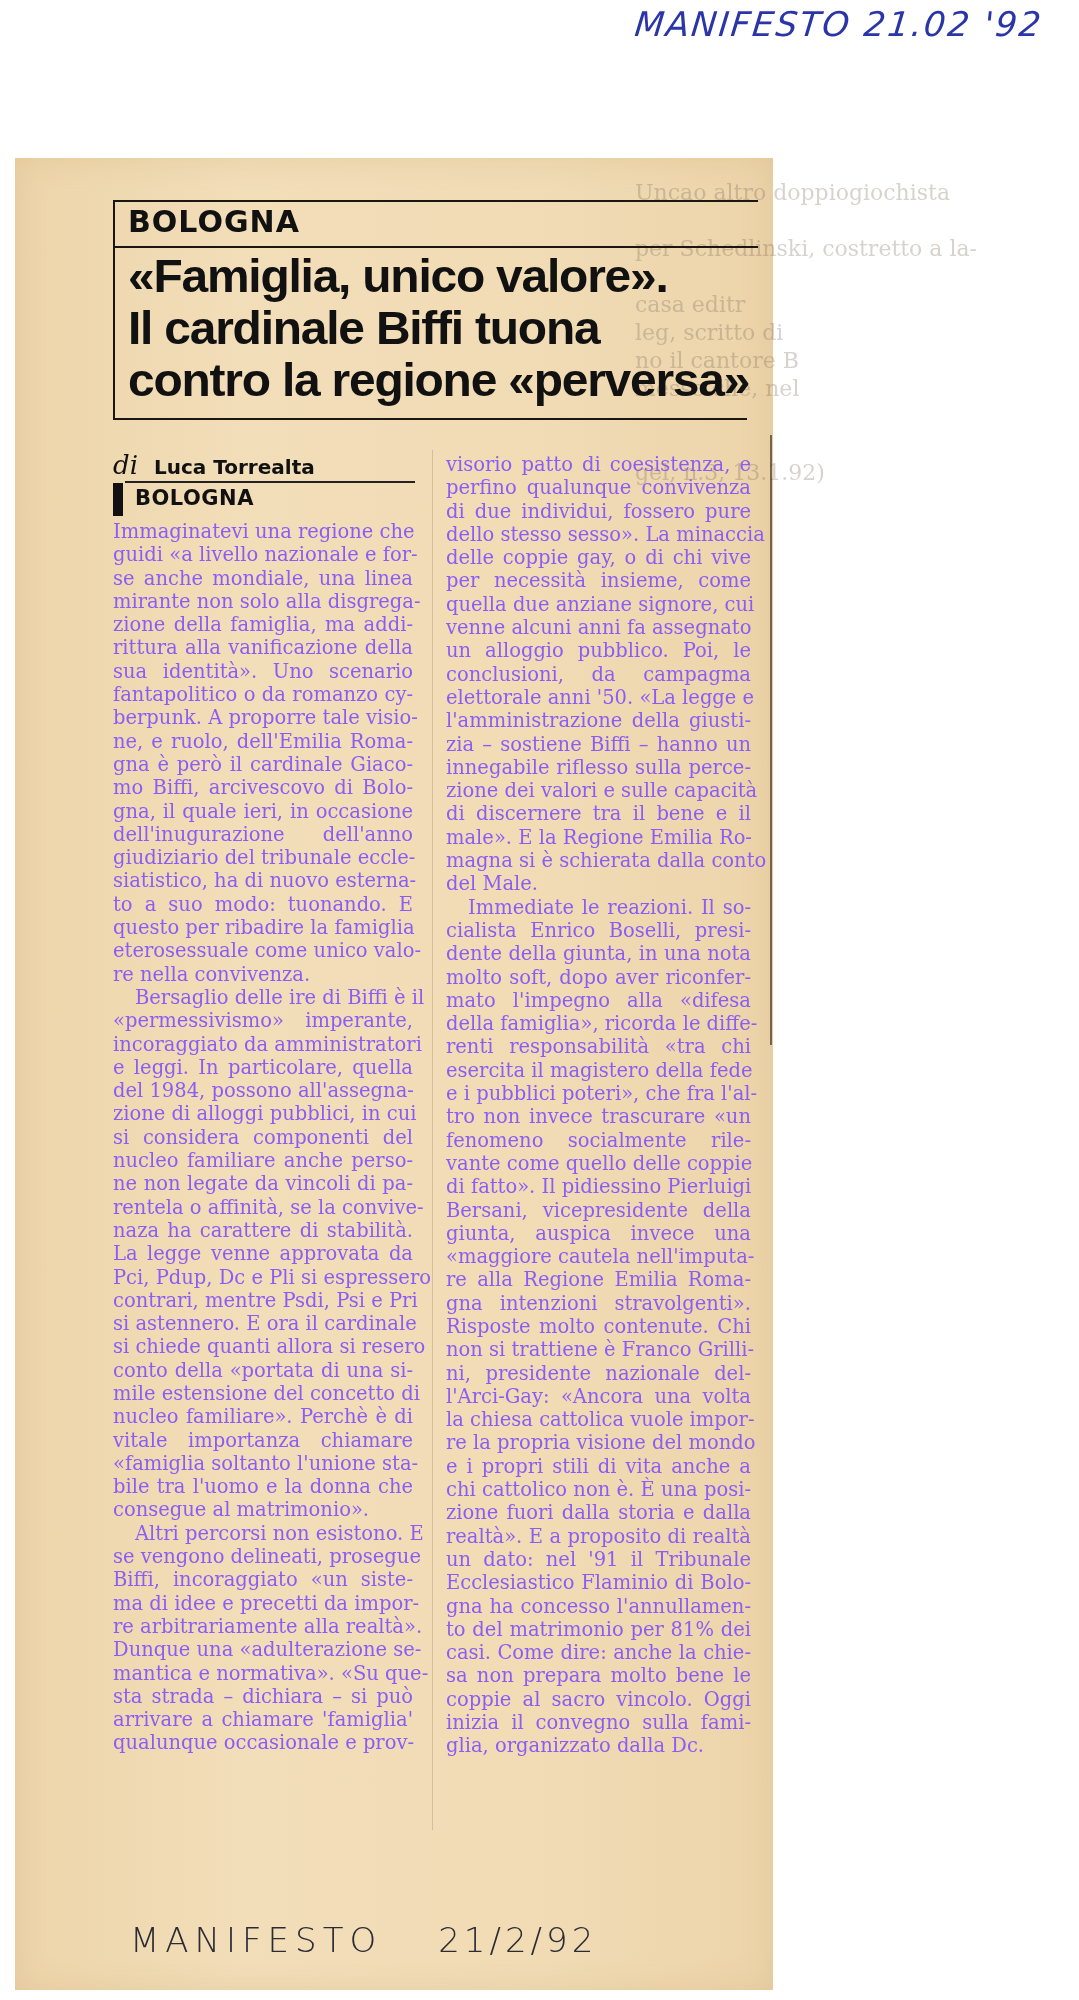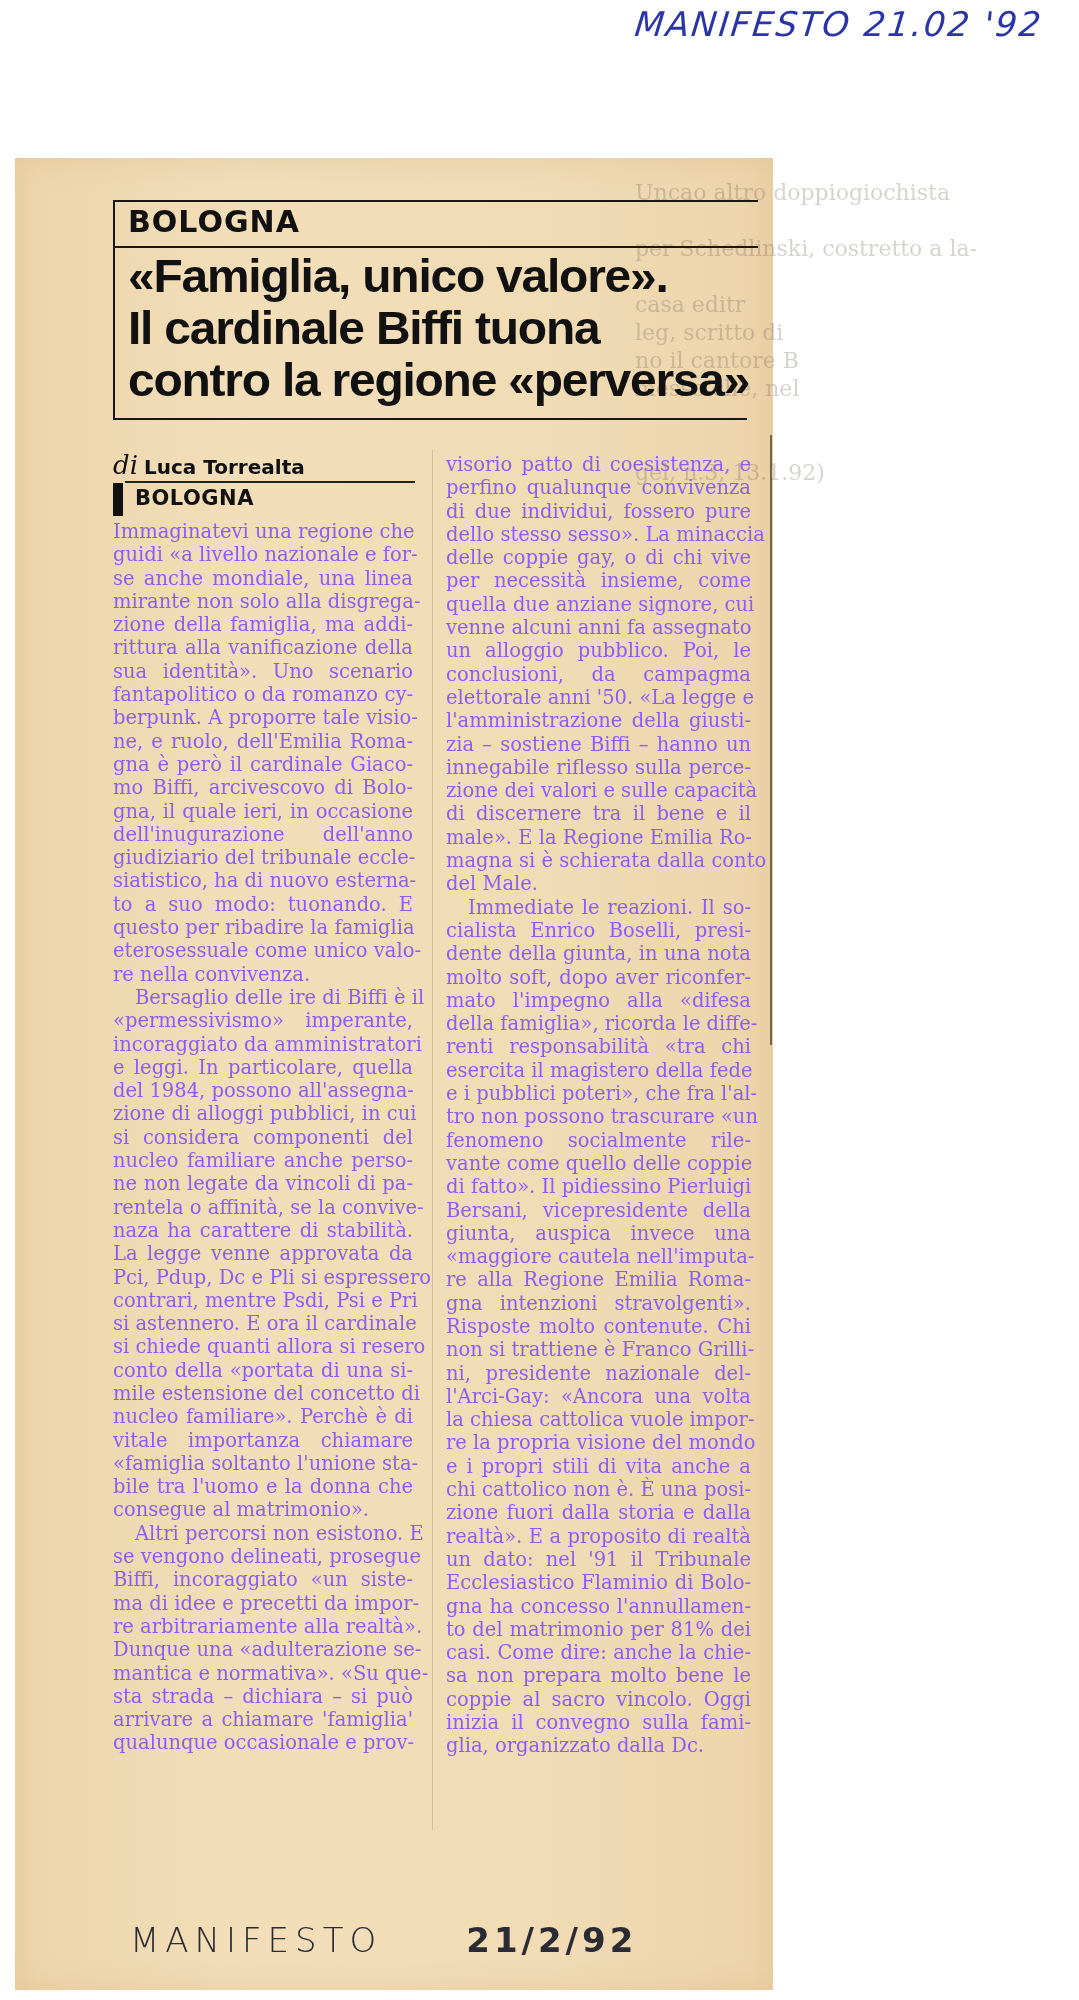--- a/index.html
+++ b/index.html
@@ -1,33 +1,33 @@
 <!DOCTYPE html>
 <html><head>
 <meta charset="utf-8">
 <style>
   html, body { margin:0; padding:0; }
   body { width:1079px; height:2000px; background:#ffffff; position:relative; overflow:hidden; font-family:"DejaVu Serif", serif; }
   .hand { position:absolute; font-family:"DejaVu Sans", sans-serif; color:#2a35a8; letter-spacing:2px; font-style:italic; }
   .hand-top { left:635px; top:4px; font-size:34px; transform:skewX(-6deg); }
   .hand-bottom { left:130px; top:1920px; font-size:34px; color:#2b2b33; font-style:normal; letter-spacing:6px; font-weight:300; }
-  .hand-bottom .date { margin-left:84px; letter-spacing:4px;font-weight:bold; }
+  .hand-bottom .date { margin-left:56px; letter-spacing:4px; }
   .clip { position:absolute; left:15px; top:158px; width:758px; height:1832px;
           background:#f1dcb6;
           background-image: linear-gradient(90deg, rgba(230,200,150,0.35) 0, rgba(245,228,195,0.2) 30%, rgba(240,218,178,0.25) 70%, rgba(228,196,148,0.35) 100%);
           box-shadow: inset 0 0 30px rgba(200,160,100,0.25); }
   .ghost { position:absolute; color:rgba(110,95,80,0.28); font-size:22px; line-height:28px; white-space:pre; }
   .ghost-right { left:635px; top:179px; }
   .rule { position:absolute; height:2px; background:#1a1612; }
   .box { position:absolute; left:113px; top:200px; width:632px; height:218px; border-left:2px solid #1a1612; border-right:0; border-bottom:2px solid #1a1612; }
   .kicker { position:absolute; left:128px; top:204px; font-family:"DejaVu Sans", sans-serif; font-weight:bold; font-size:30px; color:#111; letter-spacing:1px; }
   .headline { position:absolute; left:128px; top:250px; width:640px; font-family:"Liberation Sans", sans-serif; font-weight:bold; font-size:47px; line-height:52px; color:#111; letter-spacing:-1.2px; transform:scaleX(1.02); transform-origin:left top; }
   .headline div { white-space:nowrap; }
   .byline { position:absolute; left:113px; top:450px; font-size:23px; color:#111; }
-  .byline .di { font-style:italic; font-family:"DejaVu Serif", serif; font-size:26px; margin-right:6px; }
+  .byline .di { font-style:italic; font-family:"DejaVu Serif", serif; font-size:26px; margin-right:16px; }
   .byline .name { font-family:"DejaVu Sans", sans-serif; font-weight:bold; font-size:20px;margin-top:30px; }
   .dateline-rule { position:absolute; left:125px; top:481px; width:290px; height:2px; background:#222; }
   .dateline-bar { position:absolute; left:113px; top:483px; width:10px; height:33px; background:#111; }
   .dateline { position:absolute; left:135px; top:486px; font-family:"DejaVu Sans", sans-serif; font-weight:bold; font-size:21px; color:#111; letter-spacing:0.5px; }
   .col { position:absolute; font-family:"DejaVu Serif", serif; font-size:19.5px; line-height:23.3px; color:#8b5cf6; }
   .col-left { left:113px; top:520px; width:300px; }
   .col-right { left:446px; top:453px; width:305px; }
   .col .line { white-space:nowrap; text-align:justify; text-align-last:justify; display:block; height:23.3px; overflow:visible; }
   .col .line.last { text-align-last:left; }
   .col .line.indent { padding-left:22px; }
@@ -151,21 +151,21 @@
     <span class="line last">del Male.</span>
     <span class="line indent">Immediate le reazioni. Il so-</span>
     <span class="line">cialista Enrico Boselli, presi-</span>
     <span class="line">dente della giunta, in una nota</span>
     <span class="line">molto soft, dopo aver riconfer-</span>
     <span class="line">mato l'impegno alla «difesa</span>
     <span class="line">della famiglia», ricorda le diffe-</span>
     <span class="line">renti responsabilità «tra chi</span>
     <span class="line">esercita il magistero della fede</span>
     <span class="line">e i pubblici poteri», che fra l'al-</span>
-    <span class="line">tro non possono trascurare «un</span>
+    <span class="line">tro non invece trascurare «un</span>
     <span class="line">fenomeno socialmente rile-</span>
     <span class="line">vante come quello delle coppie</span>
     <span class="line">di fatto». Il pidiessino Pierluigi</span>
     <span class="line">Bersani, vicepresidente della</span>
     <span class="line">giunta, auspica invece una</span>
     <span class="line">«maggiore cautela nell'imputa-</span>
     <span class="line">re alla Regione Emilia Roma-</span>
     <span class="line">gna intenzioni stravolgenti».</span>
     <span class="line">Risposte molto contenute. Chi</span>
     <span class="line">non si trattiene è Franco Grilli-</span>

